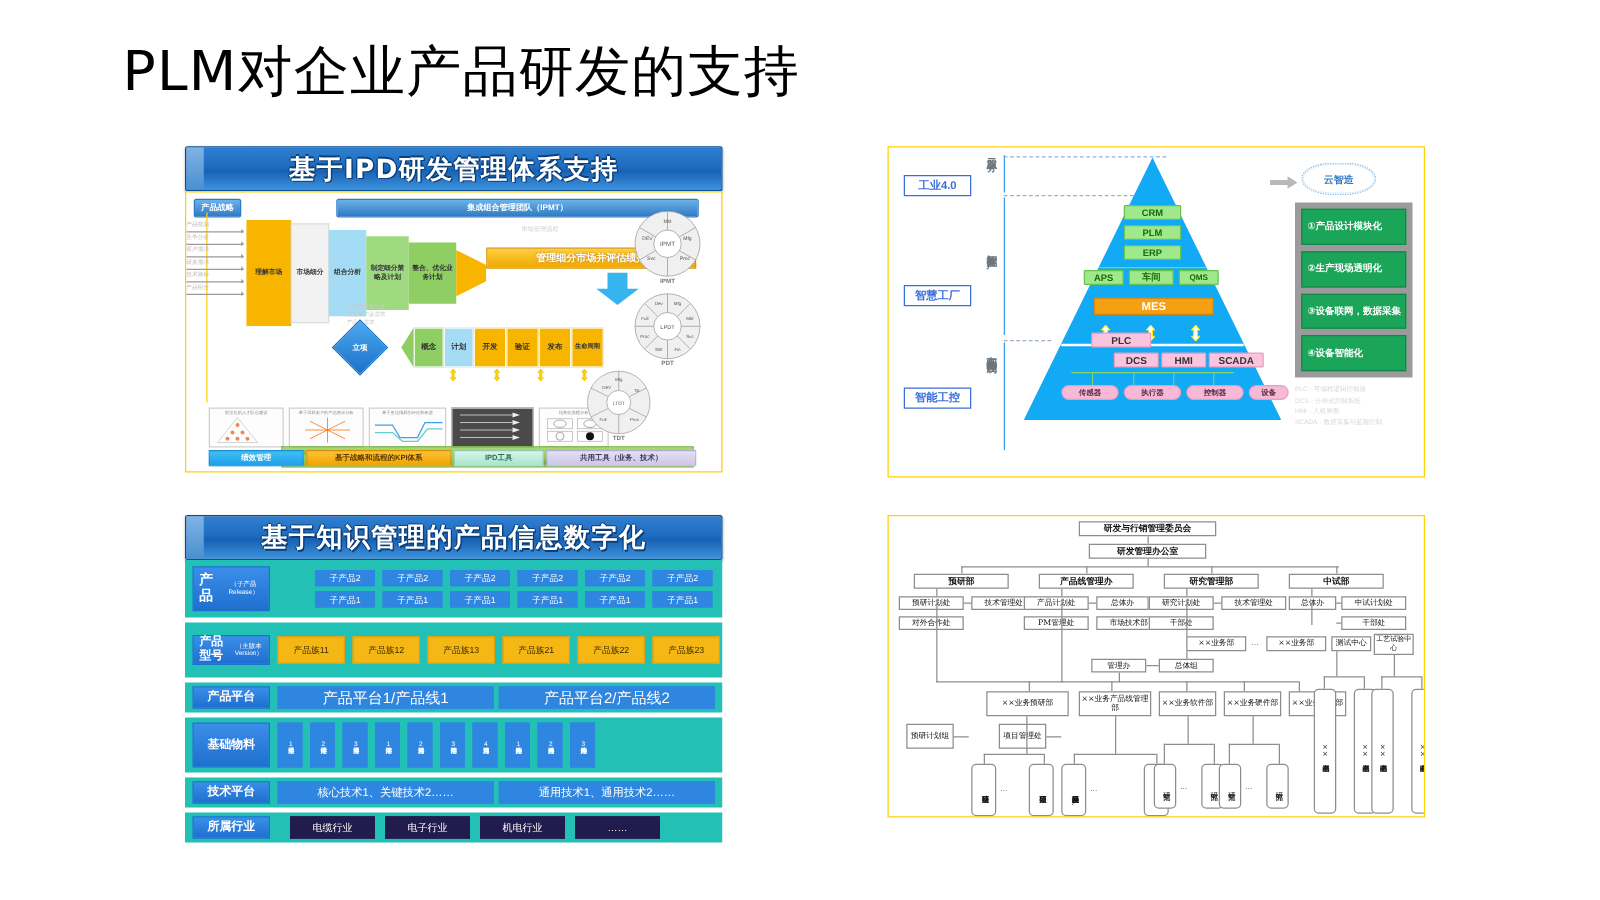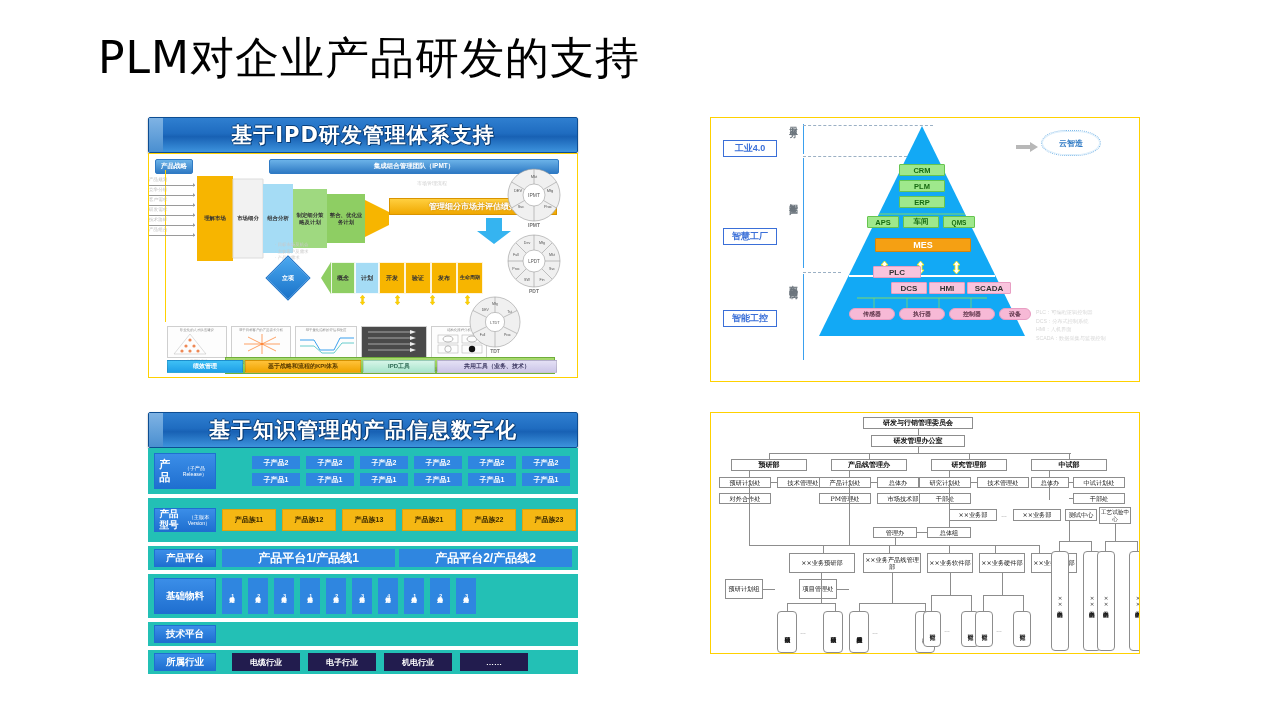--- a/index.html
+++ b/index.html
@@ -229,21 +229,21 @@
   .km-label {
     background:linear-gradient(180deg,#3b8ee8,#1f6fd0);
     color:#fff; font-weight:bold; text-align:center;
     display:flex; flex-direction:row; align-items:center; justify-content:center;
     border:1px solid #1f6fd0; flex:0 0 auto;
   }
   .km-label .big { font-size:11px; line-height:1.15; }
   .km-label .sub { font-size:5.2px; font-weight:normal; line-height:1.2; }
   .km-chip {
     background:#2f86e0; border:1px solid #2f86e0; color:#fff;
-    font-size:7px; font-weight:bold;
+    font-size:7px; font-weight:normal;
     display:flex; align-items:center; justify-content:center; text-align:center;
   }
   .km-chip.gold { background:#f5b713; border-color:#dfa30c; color:#3a2a00; }
   .km-chip.navy { background:#221c4e; border-color:#221c4e; color:#fff; }
   .km-chip.wide { font-size:12px; }
   .km-chip.mid { font-size:9px; }
   .km-vert { writing-mode:vertical-rl; text-orientation:upright; font-size:5.2px; letter-spacing:0px; line-height:1; }
 
   
   #panel-org { left:710px; top:412px; width:430px; }
@@ -588,20 +588,26 @@
       <div class="pyr-oval" style="left:180px;top:182px;width:32px;">设备</div>
     </div>
 
     <div id="sm-cloud-arrow">
       <svg width="22" height="10" viewBox="0 0 22 10">
           <polygon points="0,3 14,3 14,0 22,5 14,10 14,7 0,7" fill="#b8b8b8"></polygon>
         </svg>
     </div>
     <div id="sm-cloud">云智造</div>
 
+    <div id="sm-greenbox">
+      <div class="gitem">①产品设计模块化</div>
+      <div class="gitem">②生产现场透明化</div>
+      <div class="gitem">③设备联网，数据采集</div>
+      <div class="gitem">④设备智能化</div>
+    </div>
 
     <div id="sm-legend">
       PLC：可编程逻辑控制器<br>DCS：分布式控制系统<br>HMI：人机界面<br>SCADA：数据采集与监视控制
     </div>
 
   </div>
 </div>
 
 <div class="panel" id="panel-km">
   <div class="panel-header">
@@ -701,20 +707,24 @@
           </div>
         <div class="km-chip" style="width:20px;height:36px;">
             <span class="km-vert">通用外购件3</span>
           </div>
       </div>
     </div>
 
     <div class="km-row" style="height:24px;">
       <div class="km-label" style="width:62px;height:18px;">
         <span class="big" style="font-size:9.5px;">技术平台</span>
+      </div>
+      <div style="flex:1;display:flex;gap:4px;padding-left:6px;">
+        <div class="km-chip mid" style="flex:1;height:18px;">核心技术1、关键技术2……</div>
+        <div class="km-chip mid" style="flex:1;height:18px;">通用技术1、通用技术2……</div>
       </div>
     </div>
 
     <div class="km-row" style="height:24px;">
       <div class="km-label" style="width:62px;height:18px;">
         <span class="big" style="font-size:9.5px;">所属行业</span>
       </div>
       <div style="flex:1;display:flex;gap:8px;padding-left:16px;">
         <div class="km-chip navy" style="width:68px;height:18px;font-size:8px;">电缆行业</div>
         <div class="km-chip navy" style="width:68px;height:18px;font-size:8px;">电子行业</div>

